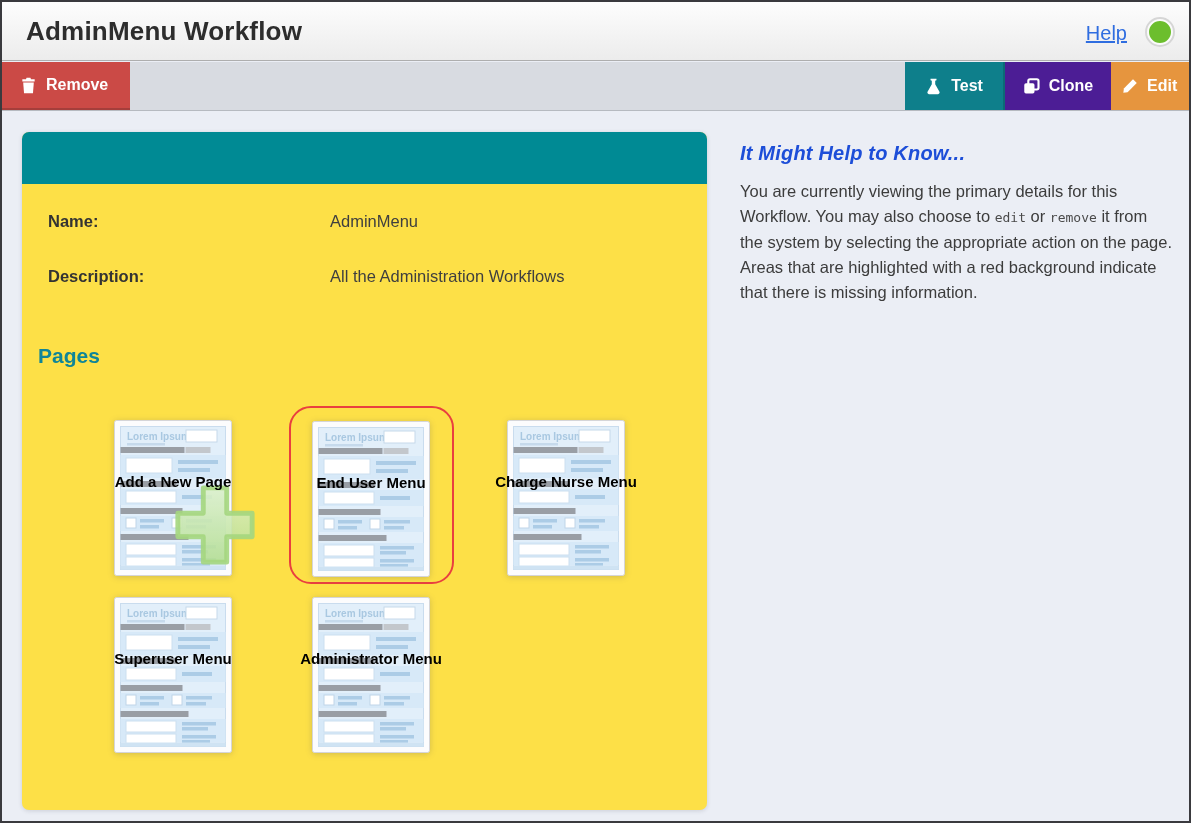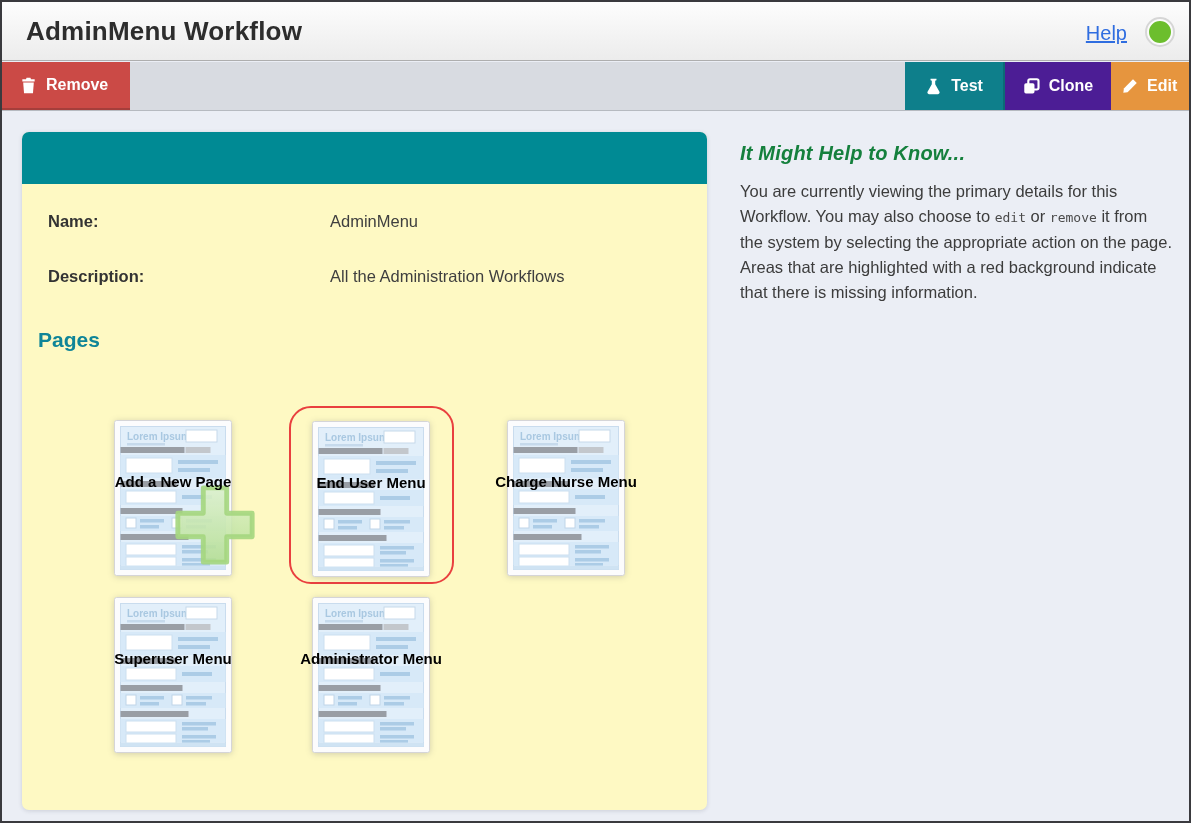--- a/index.html
+++ b/index.html
@@ -48,35 +48,35 @@
   }
   .tb-right { position:absolute; right:0; top:0; height:100%; display:flex;padding-left:36px; }
   .btn-test  { background:#0e7f8b; width:98px;  justify-content:center; }
   .btn-clone { background:#4c1d95; width:108px; justify-content:center; border-left:2px solid #0c6b76; }
   .btn-edit  { background:#e6953e; width:78px;  justify-content:flex-start; padding:0 10px; }
   .tb-icon { width:17px; height:17px; flex:0 0 auto; }
 
   
   .card {
     position:absolute; left:20px; top:130px; width:685px; height:678px;
-    background:#fef9c3; border-radius:7px;
+    background:#fde047; border-radius:7px;
     box-shadow:0 1px 4px rgba(60,64,90,0.18);
   }
   .card-topbar {
     position:absolute; left:0; top:0; width:100%; height:52px;
     background:#008a94; border-radius:7px 7px 0 0;
   }
   .field-row { position:absolute; left:26px; width:630px; height:22px; }
   .field-row.r0 { top:80px; }
   .field-row.r1 { top:123px;margin-top:12px; }
   .field-row.r2 { top:166px; }
   .field-label { position:absolute; left:0; font-size:16.5px; font-weight:bold; color:#333; }
   .field-value { position:absolute; left:282px; font-size:16.5px; color:#3f3f3f; }
   .pages-heading {
-    position:absolute; left:16px; top:196px;
+    position:absolute; left:16px; top:212px;
     font-size:21px; font-weight:bold; color:#0f8598;
   }
 
   
   .page-cell { position:absolute; width:118px; height:156px; cursor:pointer; }
   .pos-0 { left:112px; top:418px; }
   .pos-1 { left:310px; top:419px; }
   .pos-2 { left:505px; top:418px; }
   .pos-3 { left:112px; top:595px; }
   .pos-4 { left:310px; top:595px; }
@@ -90,21 +90,21 @@
     display:none; position:absolute; left:-23px; top:-15px; right:-24px; bottom:-7px;
     border:2px solid #e9403f; border-radius:22px; z-index:0;
   }
   .page-cell.selected .selection-ring { display:block; }
   .plus { display:none; position:absolute; left:57px; top:61px; z-index:2; }
   .page-cell.add-new .plus { display:block; }
 
   
   .help-panel { position:absolute; left:738px; top:140px; width:434px; }
   .help-title {
-    font-size:20px; font-weight:bold; font-style:italic; color:#15803d;
+    font-size:20px; font-weight:bold; font-style:italic; color:#1d4ed8;
     margin-bottom:14px; letter-spacing:0.2px;
   }
   .help-body { font-size:16.5px; color:#3c3c3c; line-height:25px; }
   .code {
     font-family:"DejaVu Sans Mono", monospace; font-size:13px; color:#4a4a4a;
   }
 </style>
 </head>
 <body>
 

